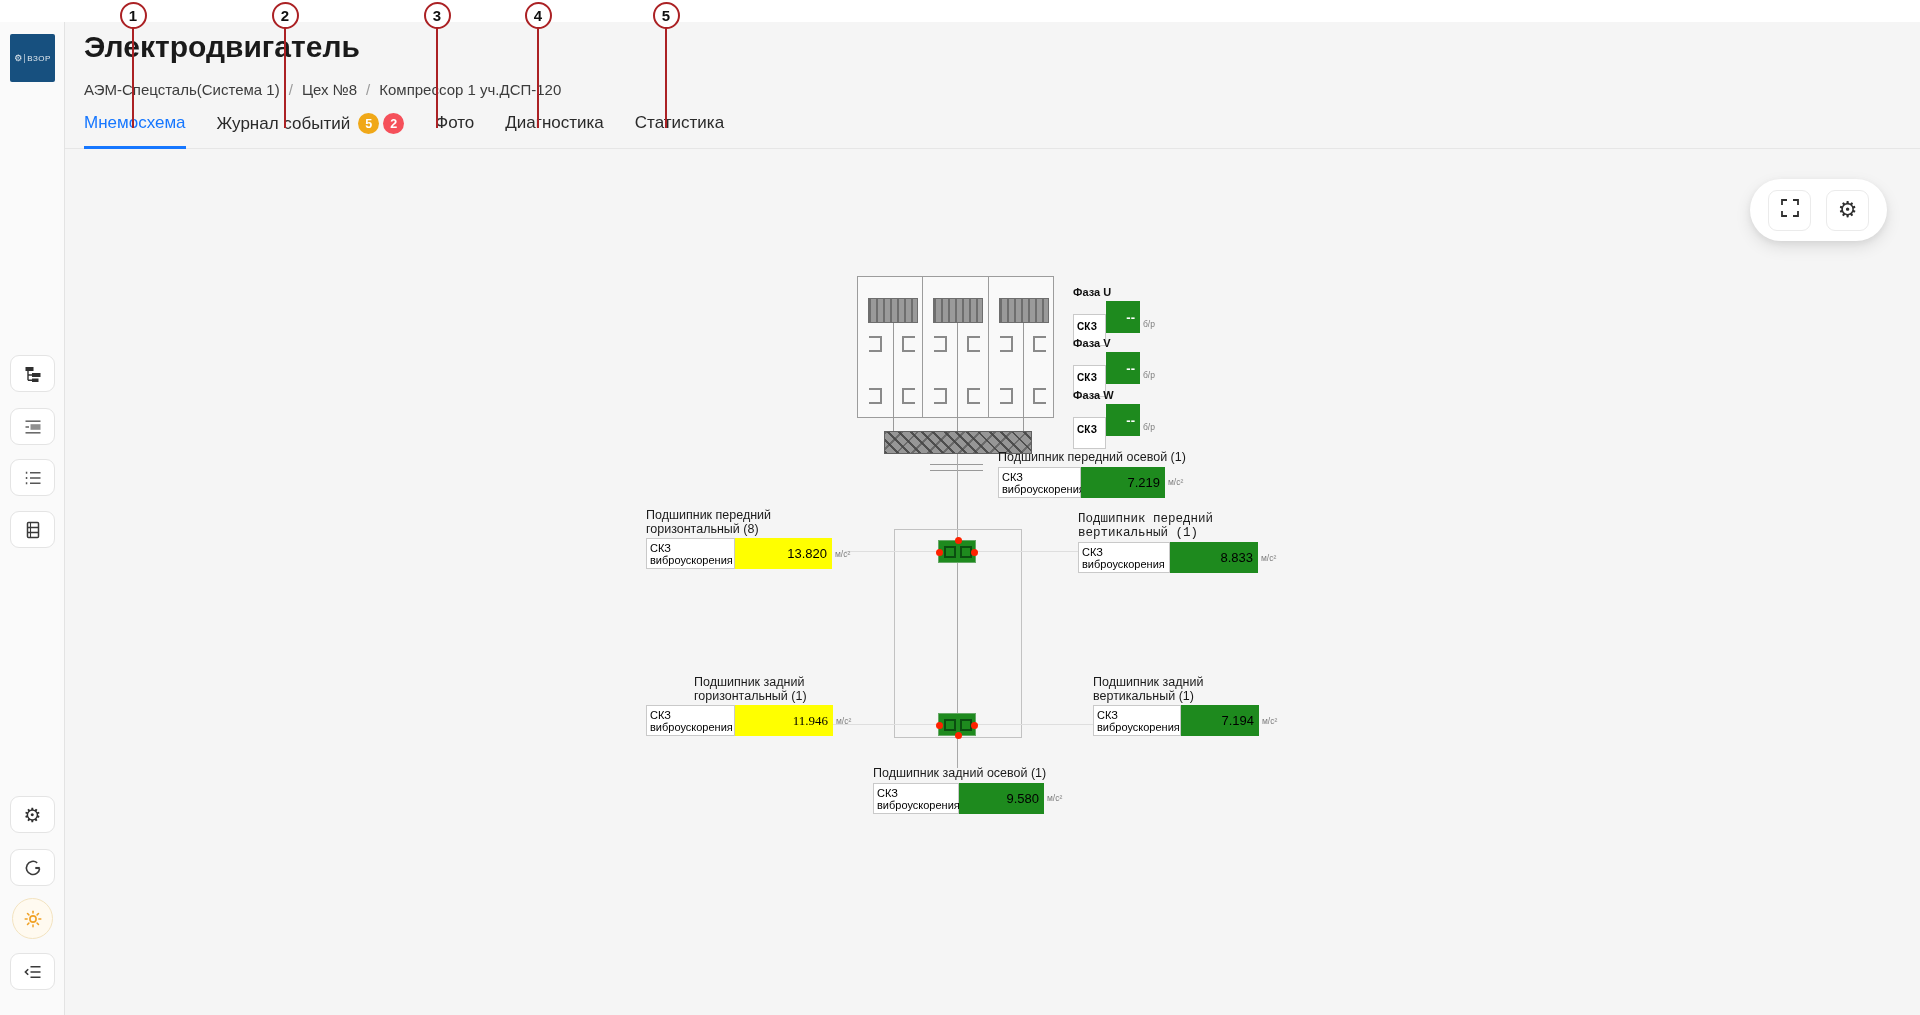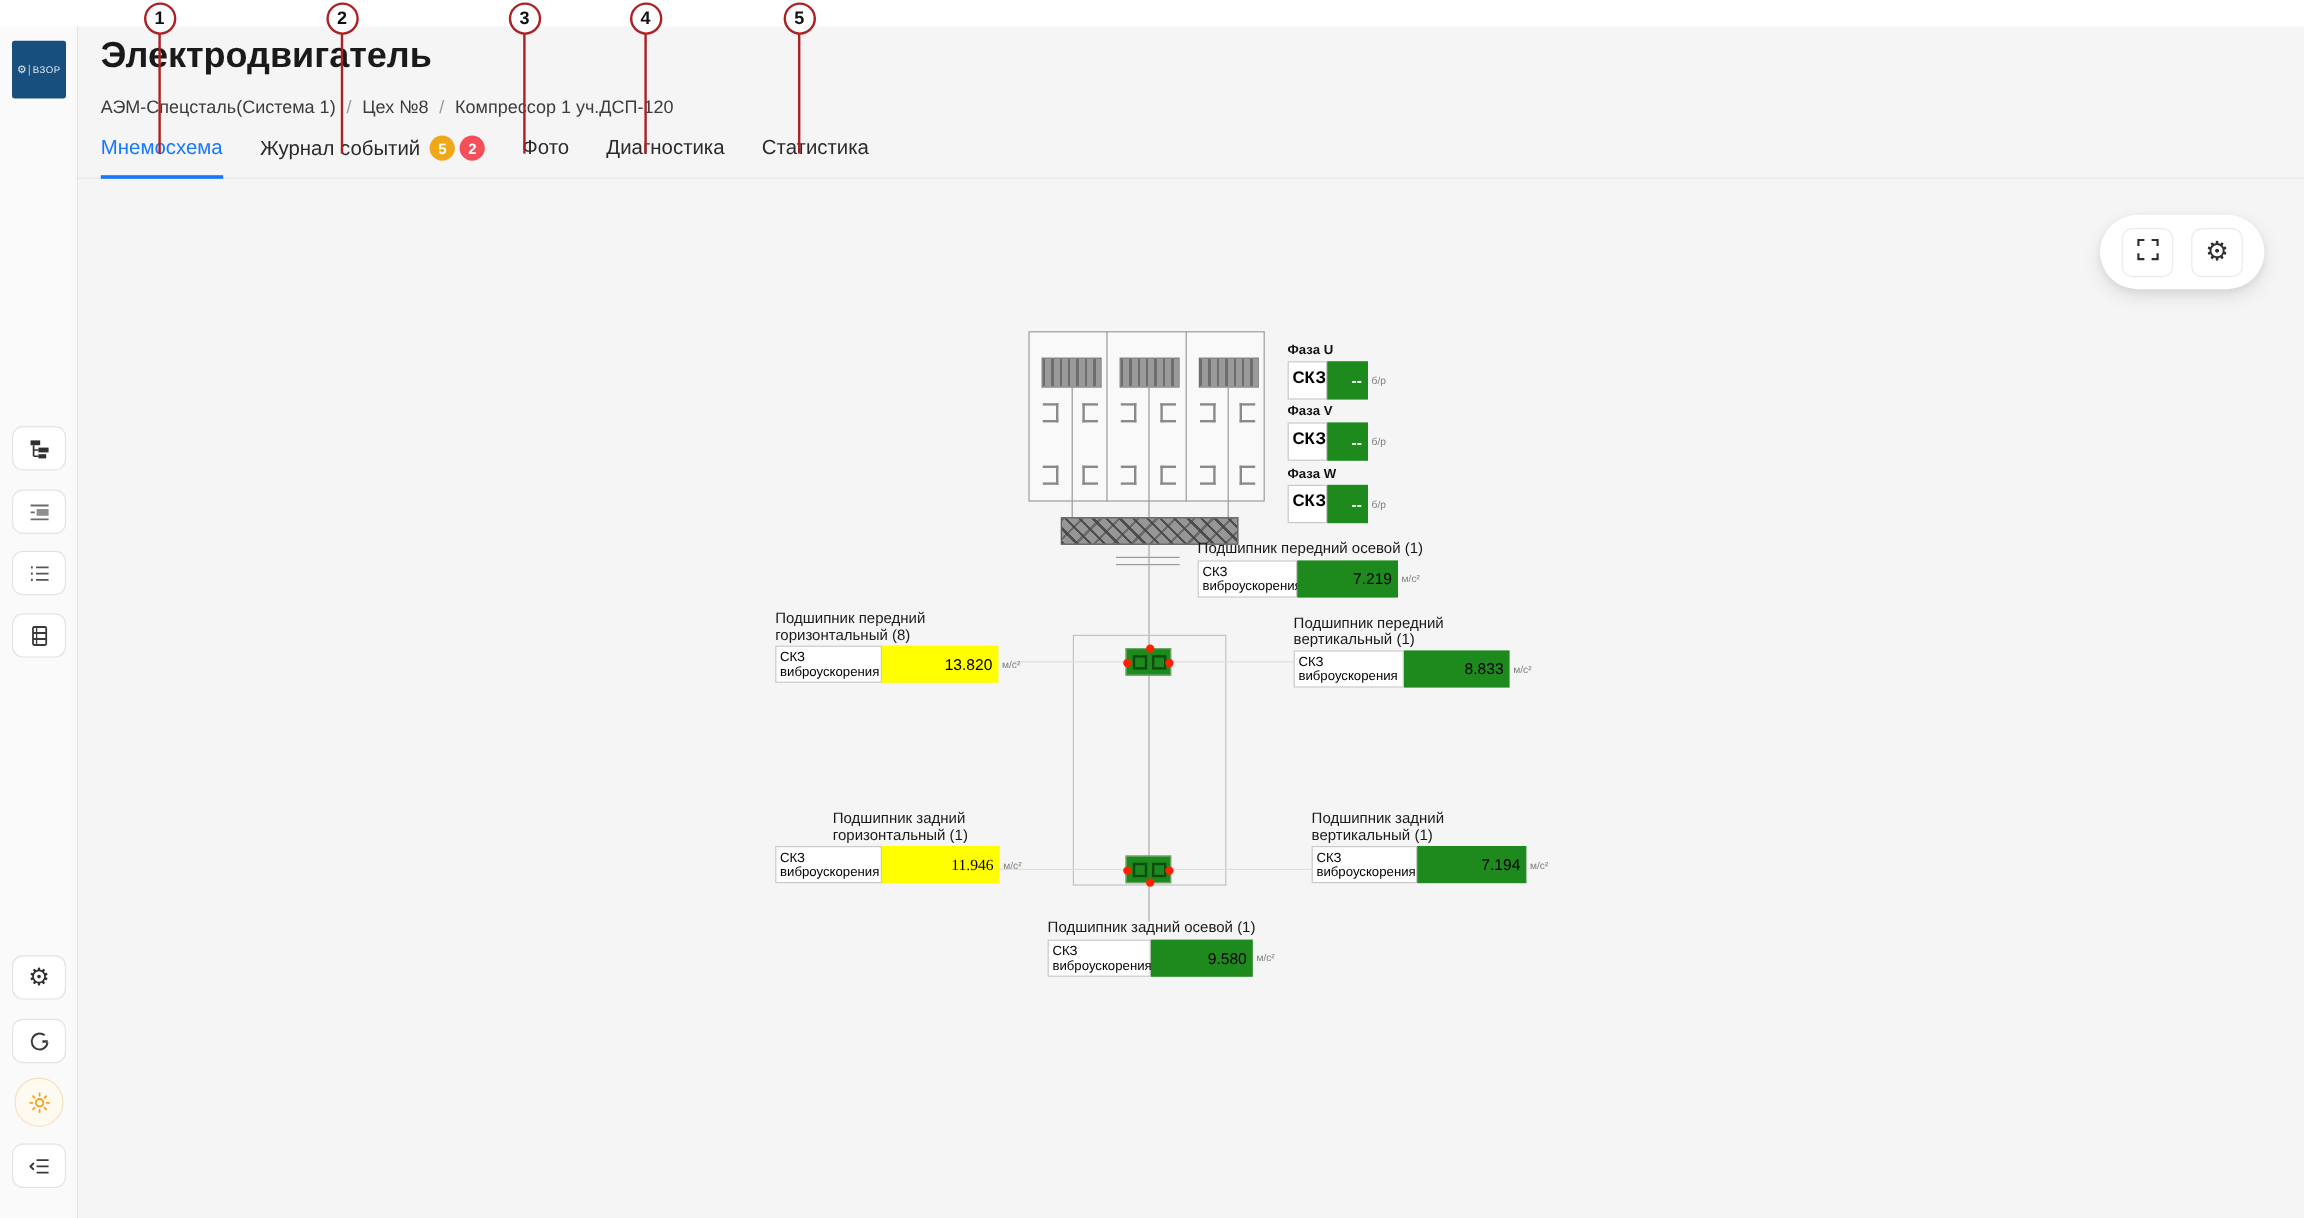--- a/index.html
+++ b/index.html
@@ -57,21 +57,21 @@
   .bpanel{position:absolute;z-index:10;}
   .ptitle{font-size:12.5px;line-height:13.5px;color:#1a1a1a;margin-bottom:2px;}
   .mrow{display:flex;align-items:stretch;}
   .mlabel{background:#fff;border:1px solid #c9c9c9;box-sizing:border-box;font-size:11px;line-height:12px;padding:3px 2px 2px 3px;color:#000;}
   .mvalue{display:flex;align-items:center;justify-content:flex-end;padding-right:5px;font-size:13px;color:#000;box-sizing:border-box;cursor:pointer;}
   .mvalue[data-status="ok"]{background:#1e8a1e;}
   .mvalue[data-status="warn"]{background:#ffff00;}
   .phase-val{color:#fff;font-weight:700;}
   .munit{font-size:8.5px;color:#7d7d7d;align-self:center;margin-left:3px;white-space:nowrap;}
   .phase-name{font-size:11px;font-weight:700;color:#111;margin-bottom:3px;}
-  .skz{font-weight:700;font-size:14px;padding-top:6px;}
+  .skz{font-weight:700;font-size:10px;padding-top:6px;margin-top:13px;}
 </style>
 </head>
 <body>
 
 <div class="screen">
   <div class="content-bg"></div>
 
   <div class="sidebar">
     <div class="logo">
       <span class="g">⚙</span>
@@ -317,42 +317,42 @@
   <div class="bpanel" style="left:646px;top:509px;">
     <div class="ptitle" style="width:155px;">Подшипник передний горизонтальный (8)</div>
     <div class="mrow">
       <div class="mlabel" style="width:89px;height:31px;">СКЗ виброускорения</div>
       <div class="mvalue" style="width:97px;height:31px;" data-status="warn">13.820</div>
       <div class="munit">м/с²</div>
     </div>
   </div>
 
   <div class="bpanel" style="left:1078px;top:513px;">
-    <div class="ptitle" style="width:155px;">Подшипник передний вертикальный (1)</div>
+    <div class="ptitle" style="width:155px;font-family:Liberation Mono, monospace;">Подшипник передний вертикальный (1)</div>
     <div class="mrow">
       <div class="mlabel" style="width:92px;height:31px;">СКЗ виброускорения</div>
       <div class="mvalue" style="width:88px;height:31px;" data-status="ok">8.833</div>
       <div class="munit">м/с²</div>
     </div>
   </div>
 
   <div class="bpanel" style="left:646px;top:676px;">
     <div class="ptitle" style="width:155px;margin-left:48px;">Подшипник задний горизонтальный (1)</div>
     <div class="mrow">
       <div class="mlabel" style="width:89px;height:31px;">СКЗ виброускорения</div>
       <div class="mvalue" style="width:98px;height:31px;font-family:Liberation Serif, serif;" data-status="warn">11.946</div>
       <div class="munit">м/с²</div>
     </div>
   </div>
 
   <div class="bpanel" style="left:1093px;top:676px;">
     <div class="ptitle" style="width:190px;">Подшипник задний вертикальный (1)</div>
     <div class="mrow">
       <div class="mlabel" style="width:88px;height:31px;">СКЗ виброускорения</div>
-      <div class="mvalue" style="width:91px;height:31px;" data-status="ok">7.194</div>
+      <div class="mvalue" style="width:78px;height:31px;" data-status="ok">7.194</div>
       <div class="munit">м/с²</div>
     </div>
   </div>
 
   <div class="bpanel" style="left:873px;top:767px;">
     <div class="ptitle">Подшипник задний осевой (1)</div>
     <div class="mrow">
       <div class="mlabel" style="width:86px;height:31px;">СКЗ виброускорения</div>
       <div class="mvalue" style="width:85px;height:31px;" data-status="ok">9.580</div>
       <div class="munit">м/с²</div>

